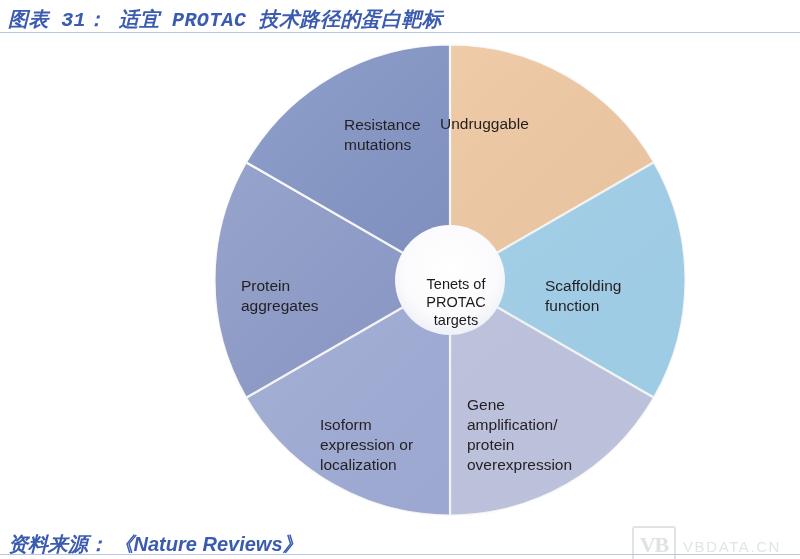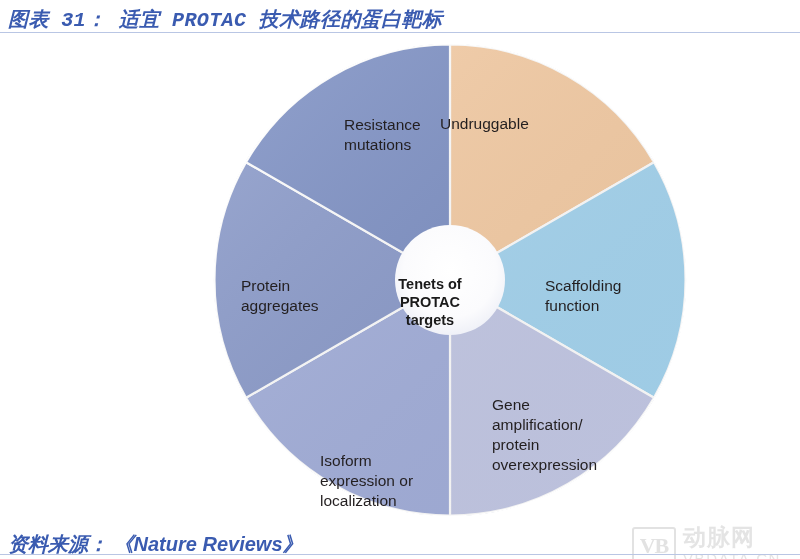--- a/index.html
+++ b/index.html
@@ -75,33 +75,33 @@
   .seg-label {
     position: absolute;
     font-family: "Liberation Sans", sans-serif;
     font-size: 15.5px;
     line-height: 20px;
     color: #231f20;
     white-space: pre-line;
   }
   #label-undruggable      { left: 440px; top: 80px;  }
   #label-scaffolding      { left: 545px; top: 242px; }
-  #label-gene            { left: 492px; top: 361px; }
-  #label-isoform         { left: 320px; top: 381px; text-align: left; margin-top: 36px; }
+  #label-gene            { left: 467px; top: 361px; }
+  #label-isoform         { left: 320px; top: 381px; text-align: left; }
   #label-protein-agg     { left: 241px; top: 242px; }
   #label-resistance      { left: 344px; top: 81px;  text-align: left; }
 
   #center-label {
     position: absolute;
-    left: 382px;
+    left: 408px;
     top: 241px;
     width: 96px;
     text-align: center;
     font-family: "Liberation Sans", sans-serif;
-    font-weight: bold;
+    font-weight: normal;
     font-size: 14.5px;
     line-height: 18px;
     color: #1a1a1a;
     white-space: pre-line;
   }
 
   
   #watermark {
     position: absolute;
     left: 632px;
@@ -201,21 +201,20 @@
   <div class="seg-label" id="label-resistance">Resistance
 mutations</div>
 
   <div id="center-label">Tenets of
 PROTAC
 targets</div>
 
   <div id="watermark">
     <div id="wm-badge">VB</div>
     <div id="wm-textblock">
-      <div id="wm-cn">动脉网</div>
       <div id="wm-en">VBDATA.CN</div>
     </div>
   </div>
 
 </div>
 
 <div id="source-note">资料来源： 《Nature Reviews》</div>
 <div id="footer-rule"></div>
 
 </body></html>

